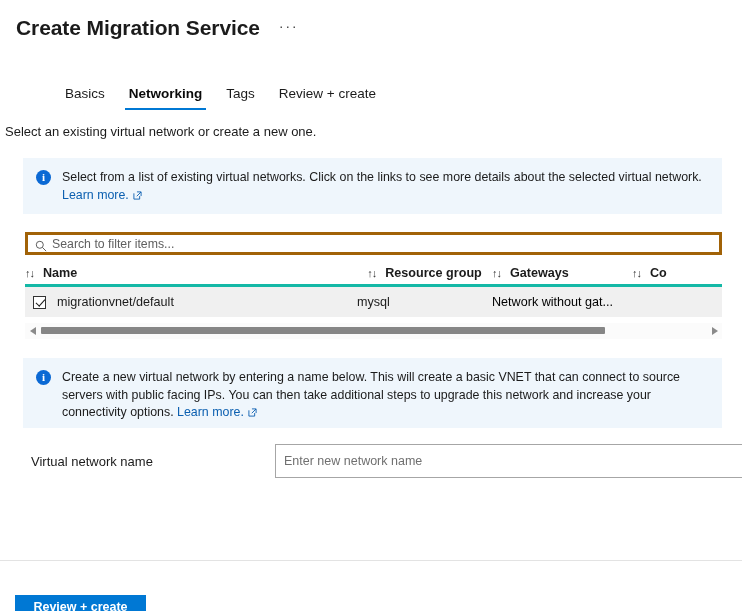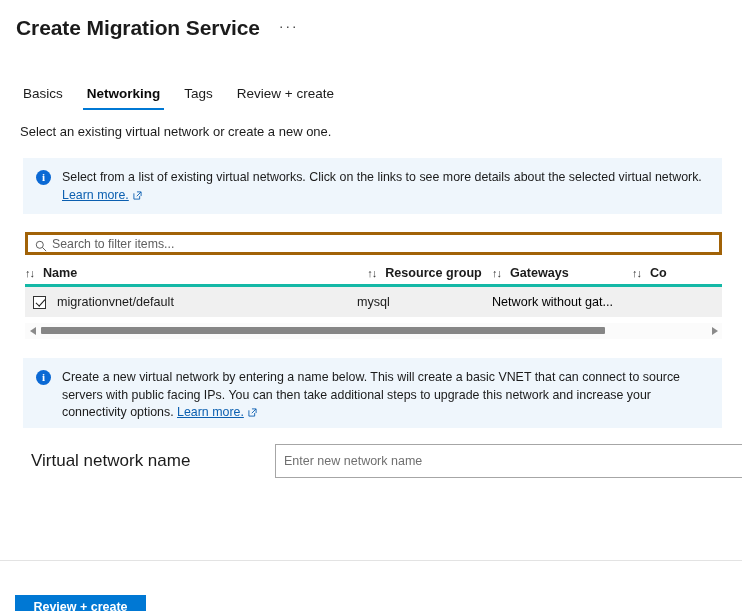--- a/index.html
+++ b/index.html
@@ -52,36 +52,36 @@
     gap: 0px;
   }
   .tab {
     font-size: 13.5px;
     color: #1b1b1b;
     padding: 2px 12px 9px 12px;
     cursor: pointer;
     white-space: nowrap;
     position: relative;
   }
-  .tab:first-child { padding-left: 3px; }
+  .tab:first-child { padding-left: 3px; margin-left: 42px; }
   .tab.active {
     font-weight: bold;
     color: #0a0a0a;
   }
   .tab.active::after {
     content: "";
     position: absolute;
     left: 8px; right: 8px; bottom: 0;
     height: 2px;
     background: #0078d4;
   }
 
   .subtitle {
     position: absolute;
-    left: 20px; top: 124px;
+    left: 5px; top: 124px;
     font-size: 13px;
     color: #1b1b1b;
   }
 
   
   .info-box {
     position: absolute;
     background: #eff6fc;
     display: flex;
     align-items: flex-start;
@@ -104,21 +104,20 @@
     margin-left: 11px;
     font-size: 12.4px;
     line-height: 17.5px;
     color: #1b1b1b;
   }
   .banner1 { left: 23px; top: 158px; width: 699px; height: 56px; }
   .banner2 { left: 23px; top: 358px; width: 699px; height: 70px; }
 
   .link {
     color: #0b5fb0;
-    text-decoration: underline;
     cursor: pointer;
   }
   .ext-icon {
     display: inline-block;
     width: 9px; height: 9px;
     margin-left: 4px;
     position: relative;
     top: 1px;
   }
 
@@ -249,21 +248,21 @@
   
   .field-row {
     position: absolute;
     left: 25px; top: 444px;
     width: 724px;
     display: flex;
     align-items: center;
   }
   .field-label {
     width: 250px;
-    font-size: 17px;
+    font-size: 13px;
     color: #1b1b1b;
     padding-left: 6px;
   }
   .field-input {
     width: 468px; height: 23px;
     border: 1px solid #a6a6a6;
     background: #ffffff;
     font-size: 12.5px;
     color: #1b1b1b;
     padding: 16px 8px;

